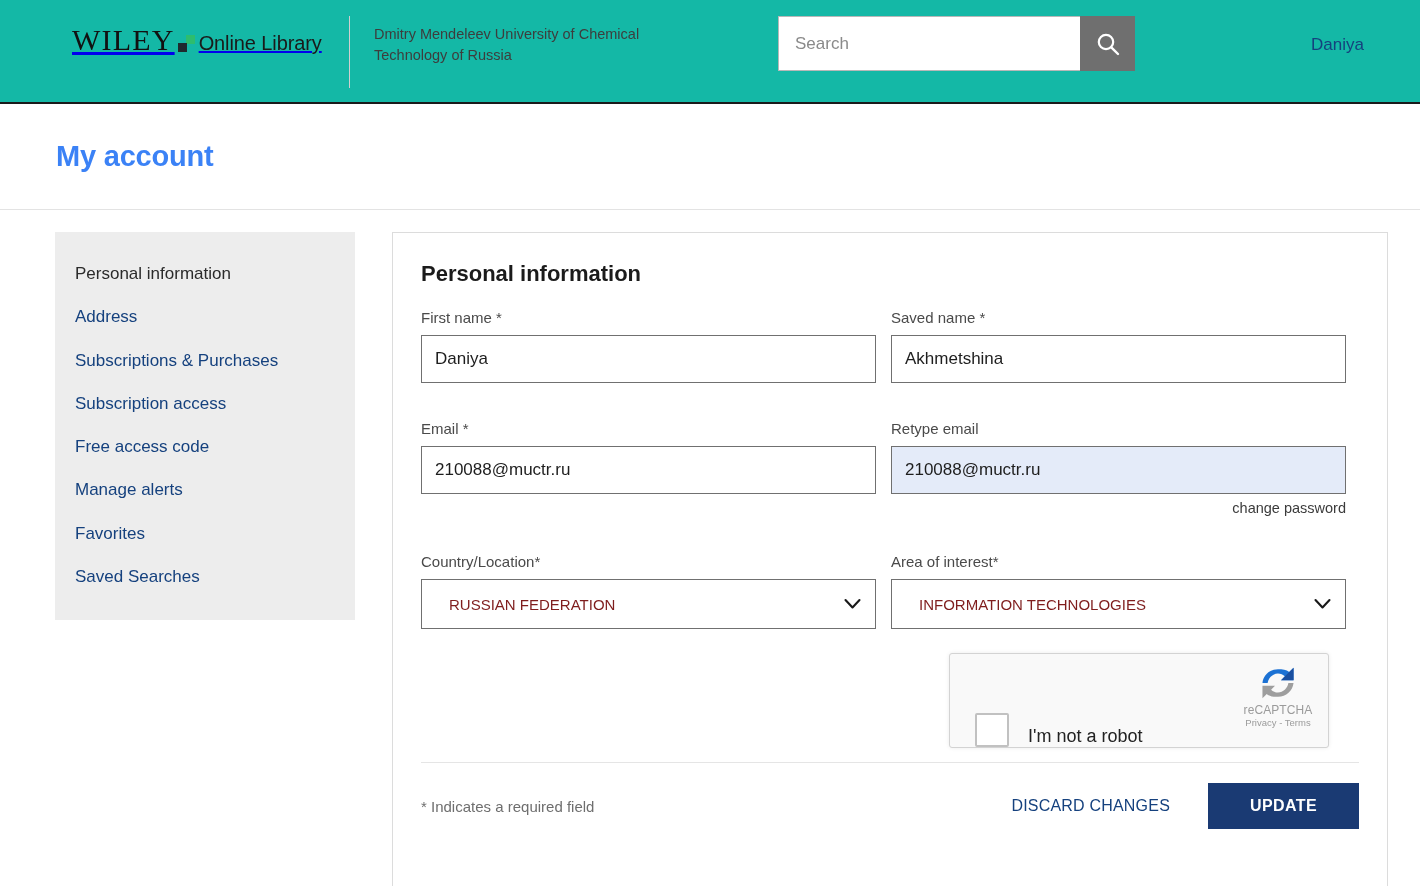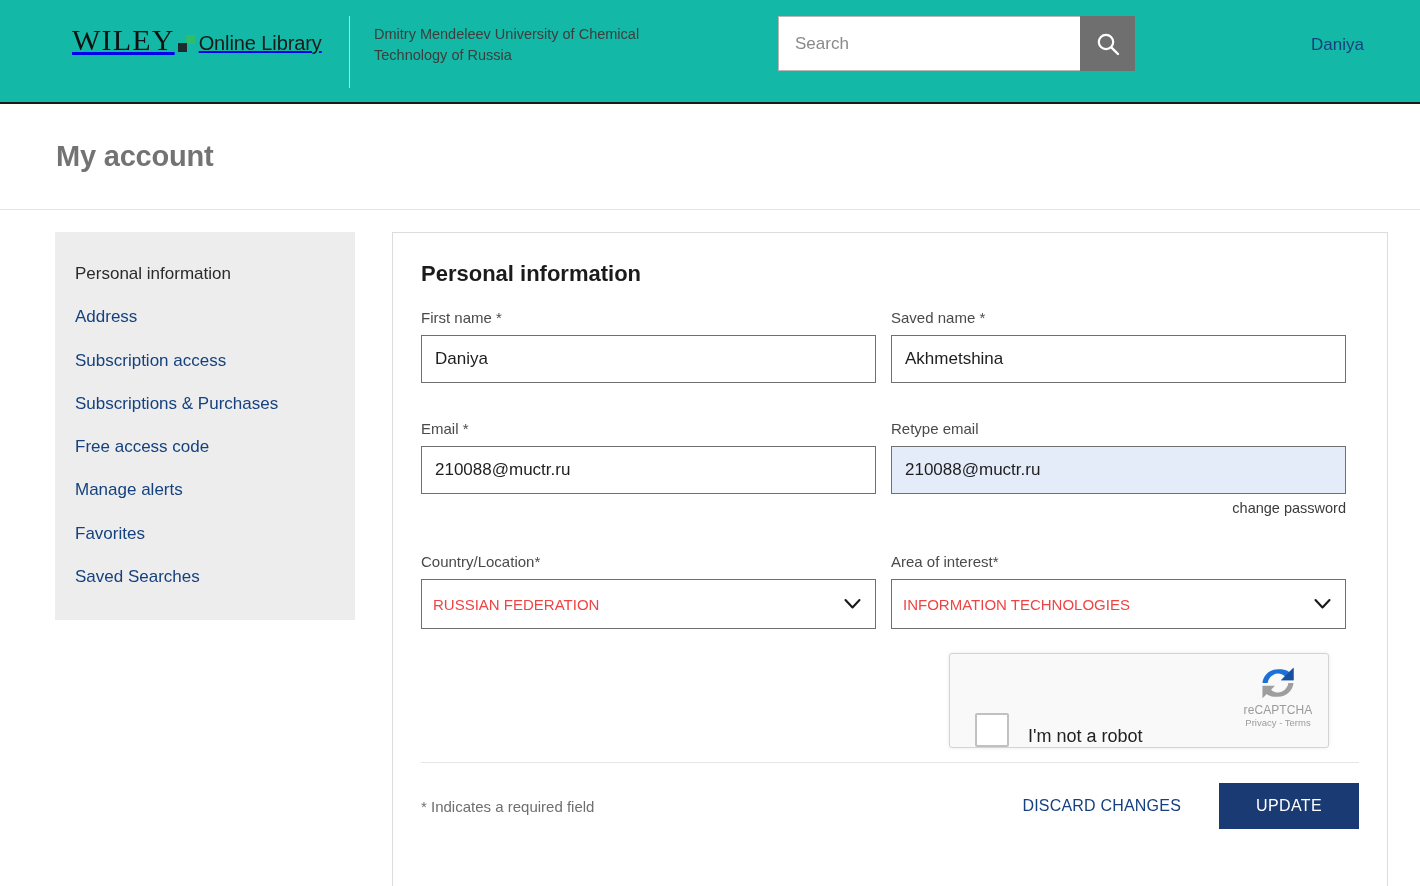--- a/index.html
+++ b/index.html
@@ -135,21 +135,21 @@
     background: #ffffff;
     border-bottom: 1px solid #e3e3e3;
     display: flex;
     align-items: center;
   }
   .page-title {
     margin: 0;
     padding-left: 56px;
     font-size: 29px;
     font-weight: bold;
-    color: #737373;
+    color: #3b82f6;
     letter-spacing: -0.2px;
   }
 
   
   .content-area {
     position: relative;
     height: 675px;
     background: #ffffff;
   }
 
@@ -235,24 +235,24 @@
     text-decoration: none;
     cursor: pointer;
   }
 
   .select-wrap { position: relative; }
   .select-input {
     width: 100%;
     height: 50px;
     border: 1px solid #707070;
     background: #ffffff;
-    padding: 0 38px 0 11px;
+    padding: 0 38px 0 27px;
     font-size: 15px;
     font-family: "Liberation Sans", sans-serif;
-    color: #ef4444;
+    color: #7f1d1d;
     appearance: none;
     -webkit-appearance: none;
     outline: none;
     cursor: pointer;
   }
   .select-chevron {
     position: absolute;
     right: 15px;
     top: 50%;
     transform: translateY(-50%);
@@ -342,27 +342,27 @@
     color: #15417e;
     text-decoration: none;
     letter-spacing: 0.2px;
     cursor: pointer;
     background: none;
     border: 0;
     font-family: "Liberation Sans", sans-serif;
     padding: 0;
   }
   .update-btn {
-    width: 140px;
+    width: 151px;
     height: 46px;
     background: #1a3a73;
     color: #ffffff;
     border: 0;
     font-size: 16px;
-    font-weight: normal;
+    font-weight: bold;
     letter-spacing: 0.4px;
     font-family: "Liberation Sans", sans-serif;
     cursor: pointer;
   }
 </style>
 </head>
 <body>
 
 <header class="site-header">
 
@@ -396,22 +396,22 @@
 
 <div class="page-title-band">
   <h1 class="page-title">My account</h1>
 </div>
 
 <div class="content-area">
 
   <nav class="side-nav">
     <a class="side-nav-item is-active" href="#">Personal information</a>
     <a class="side-nav-item" href="#">Address</a>
+    <a class="side-nav-item" href="#">Subscriptions &amp; Purchases</a>
     <a class="side-nav-item" href="#">Subscription access</a>
-    <a class="side-nav-item" href="#">Subscriptions &amp; Purchases</a>
     <a class="side-nav-item" href="#">Free access code</a>
     <a class="side-nav-item" href="#">Manage alerts</a>
     <a class="side-nav-item" href="#">Favorites</a>
     <a class="side-nav-item" href="#">Saved Searches</a>
   </nav>
 
   <section class="form-card">
     <div class="form-card-inner">
 
       <h2 class="section-title">Personal information</h2>

